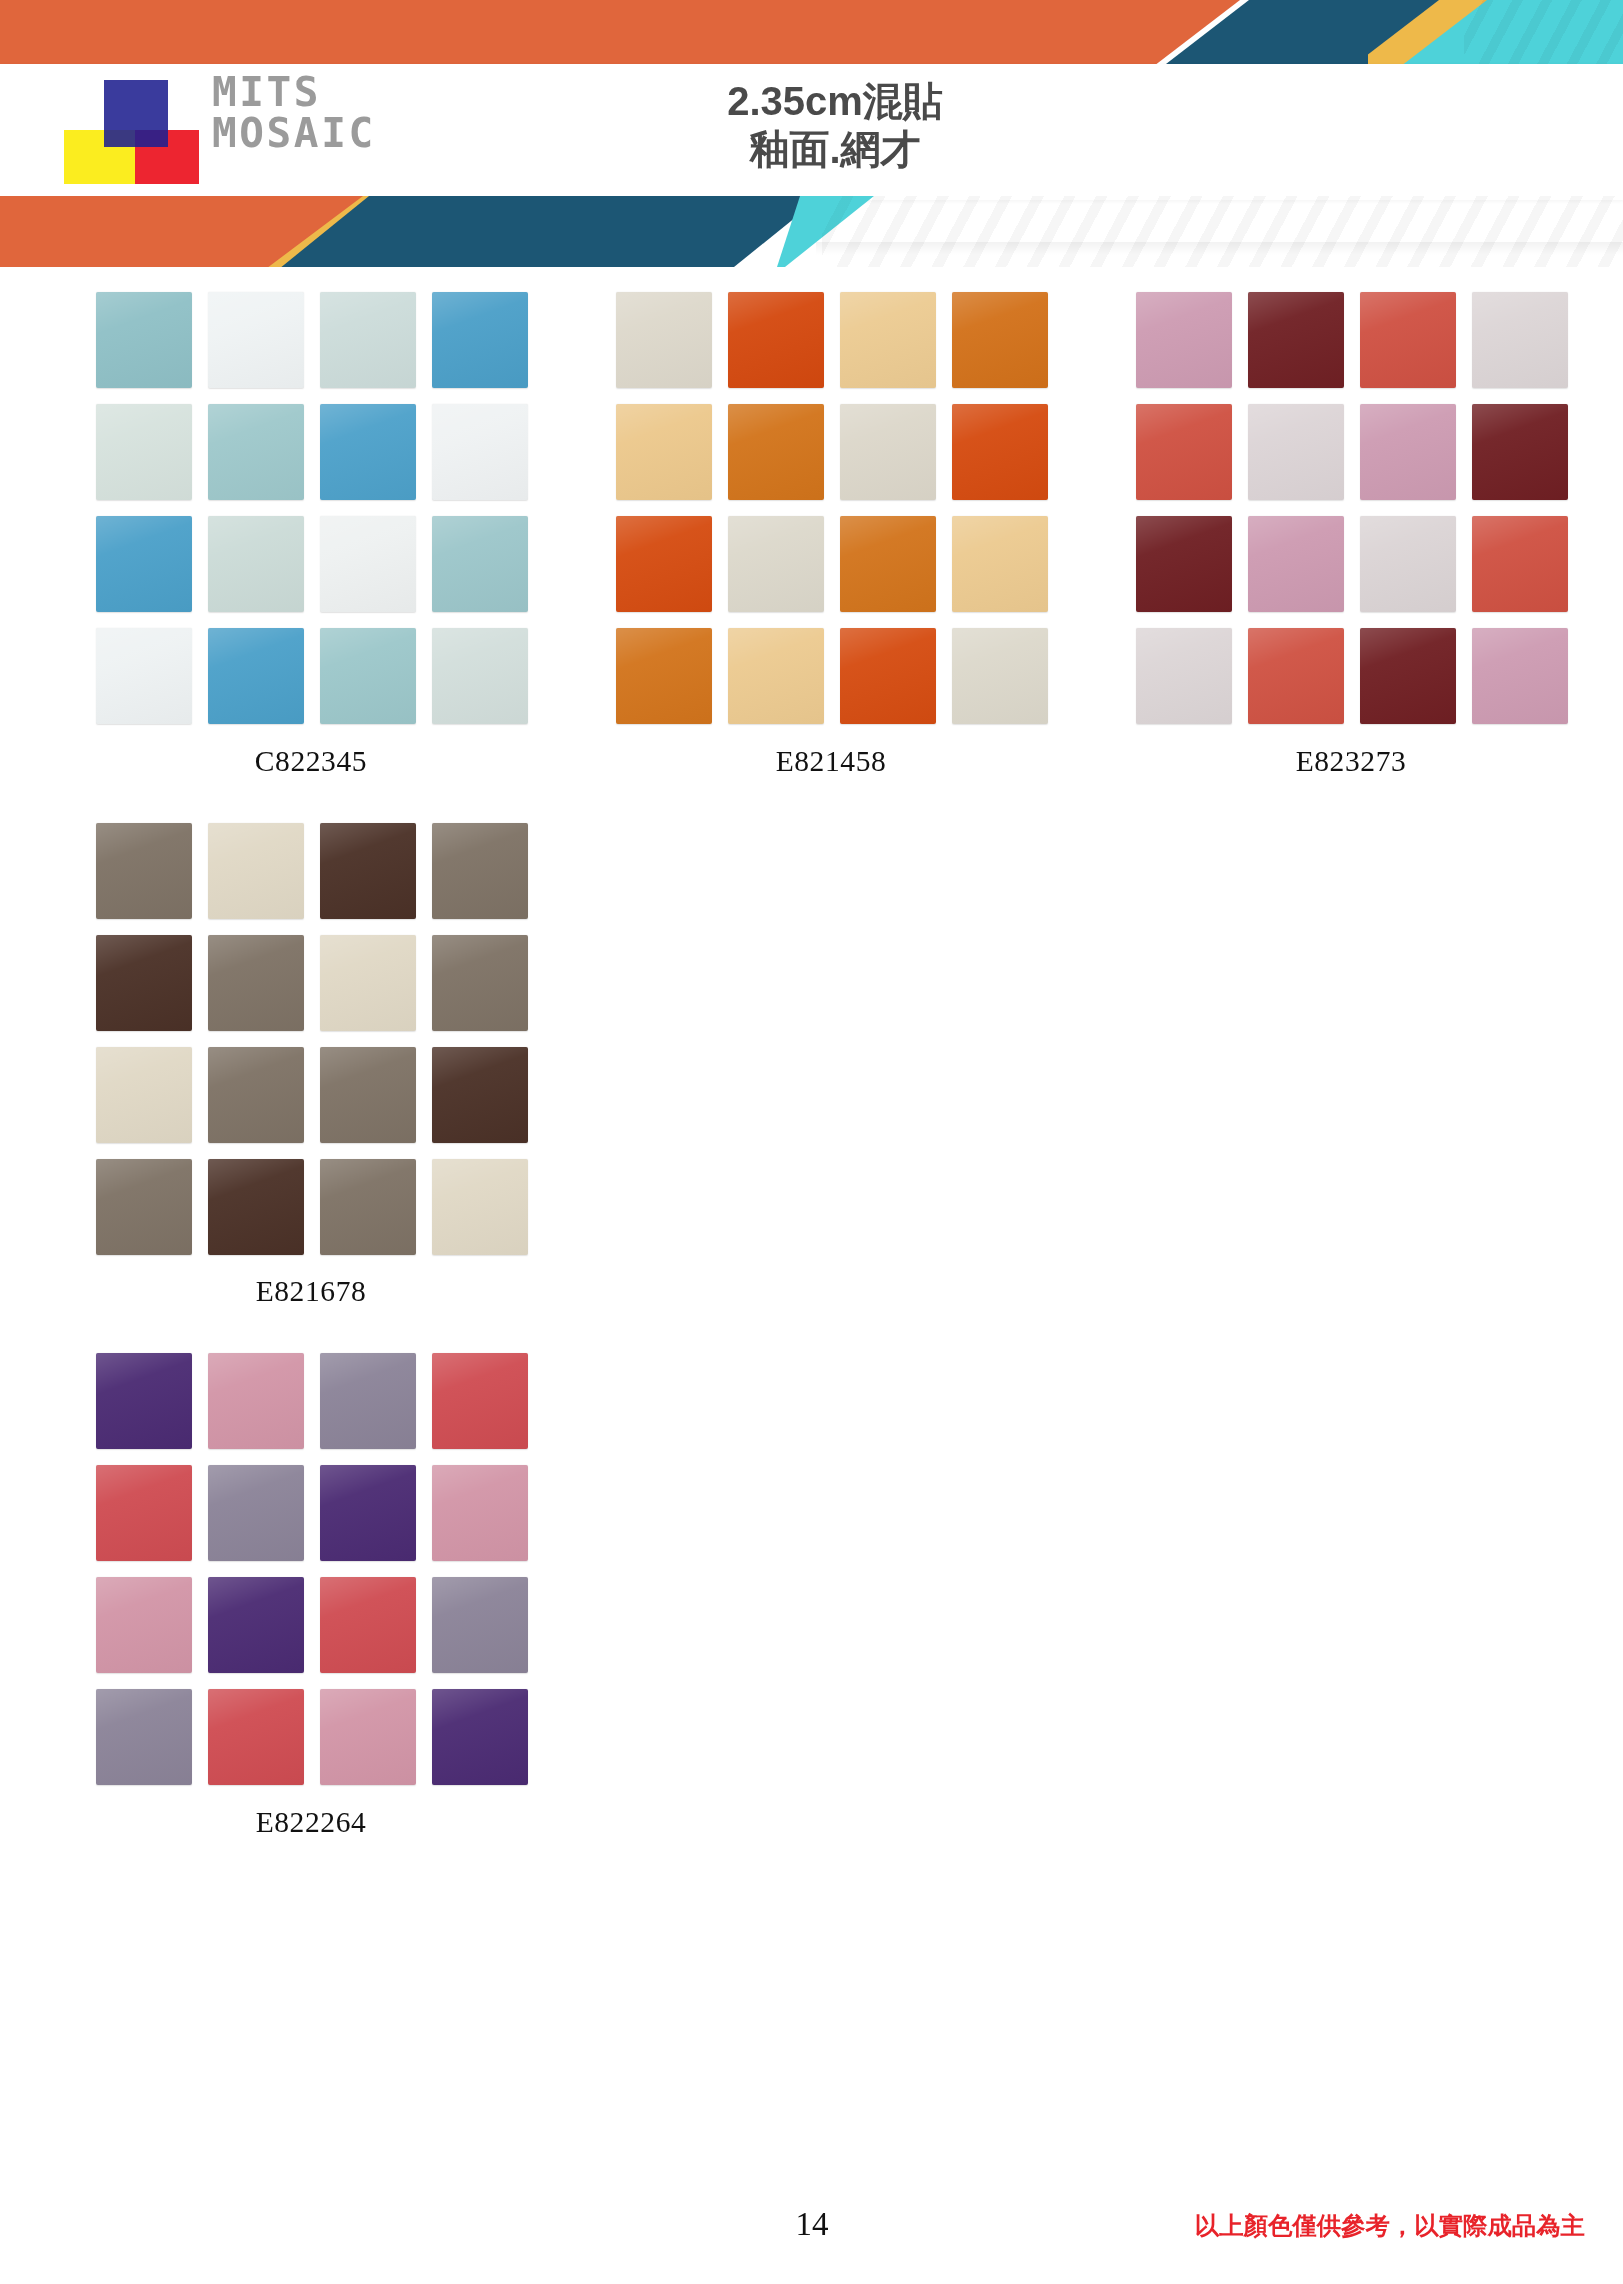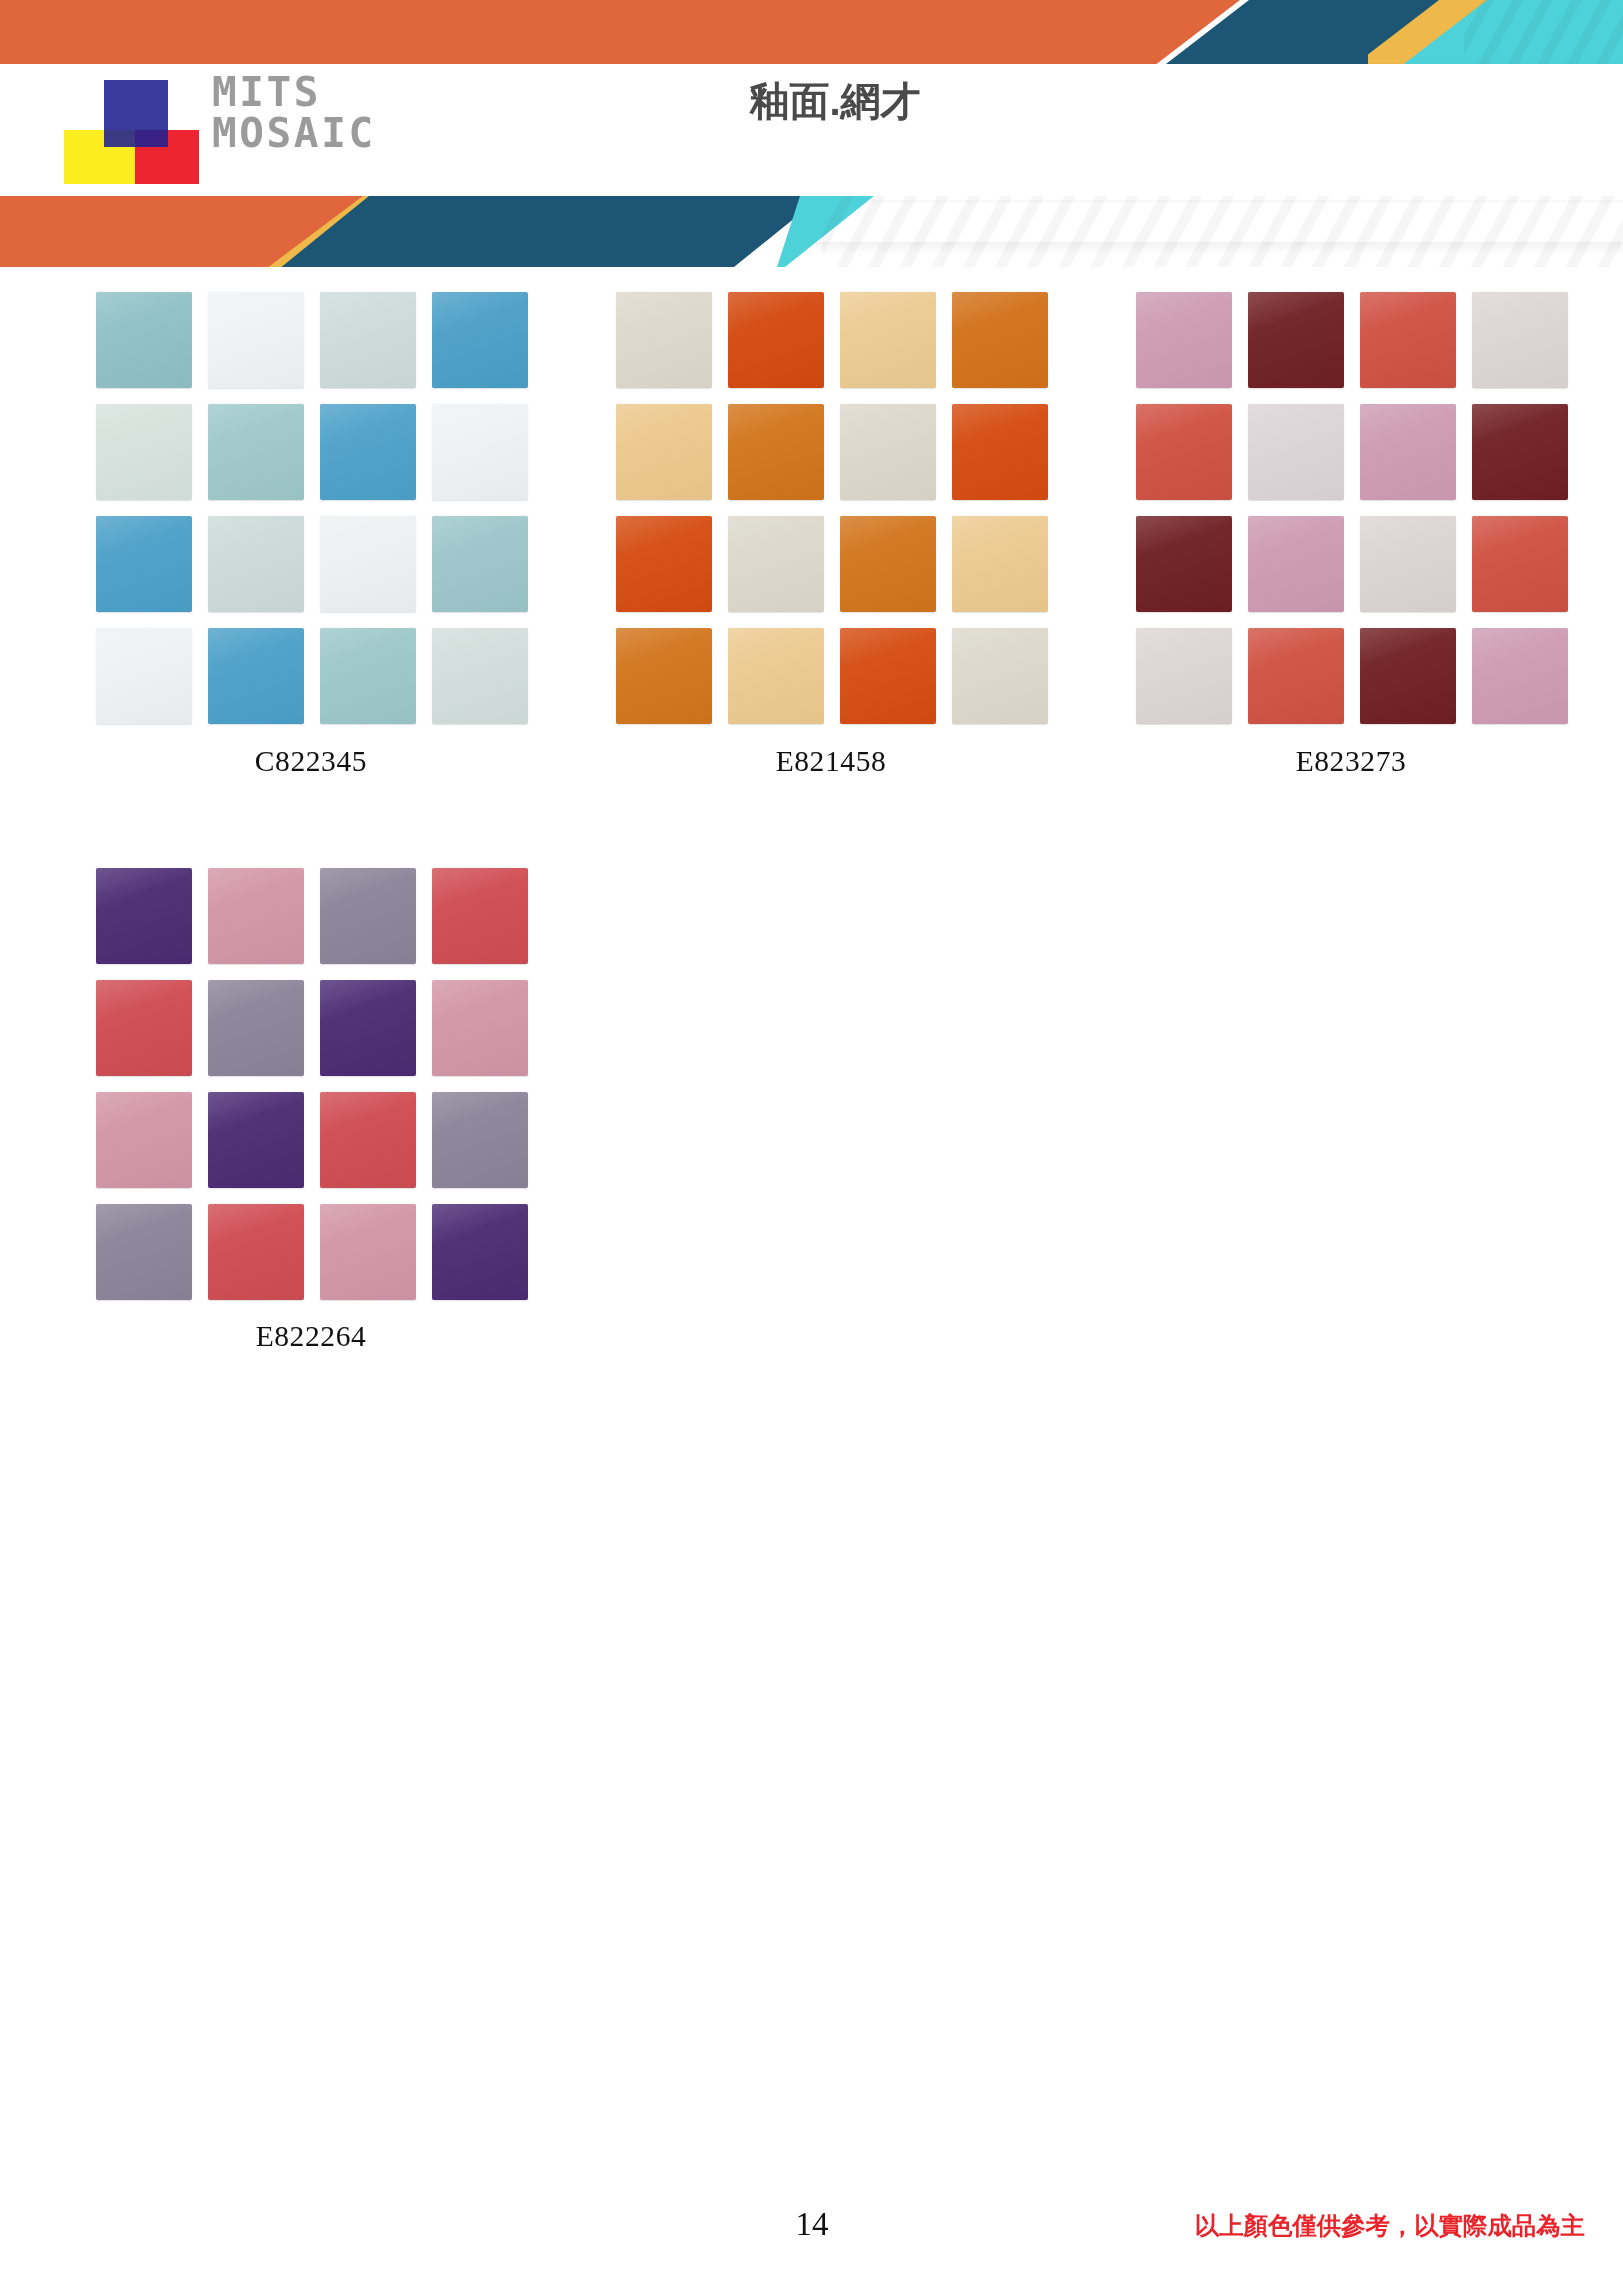--- a/index.html
+++ b/index.html
@@ -108,20 +108,21 @@
     <div class="lg-sq lg-red"></div>
     <div class="lg-sq lg-blue"></div>
   </div>
 
   <div class="brand">
     <div>MITS</div>
     <div>MOSAIC</div>
   </div>
 
   <div class="title">
+    <div>2.35cm混貼</div>
     <div>釉面.網才</div>
   </div>
 
   <div class="band-bot">
     <div class="shape b-orange"></div>
     <div class="shape b-gold"></div>
     <div class="shape b-navy"></div>
     <div class="shape b-teal"></div>
     <div class="shape b-stripes"></div>
     <div class="b-shadowline"></div>
@@ -188,20 +189,41 @@
           <div class="tile" style="background: rgb(207, 81, 66);"></div>
           <div class="tile" style="background: rgb(220, 213, 214);"></div>
           <div class="tile" style="background: rgb(207, 82, 67);"></div>
           <div class="tile" style="background: rgb(112, 31, 35);"></div>
           <div class="tile" style="background: rgb(205, 155, 178);"></div>
         </div>
         <div class="code">E823273</div>
       </div>
     </div>
     <div class="panel-row">
+      <div class="panel">
+        <div class="tiles">
+          <div class="tile" style="background: rgb(126, 114, 101);"></div>
+          <div class="tile" style="background: rgb(224, 216, 197);"></div>
+          <div class="tile" style="background: rgb(75, 49, 39);"></div>
+          <div class="tile" style="background: rgb(126, 114, 101);"></div>
+          <div class="tile" style="background: rgb(75, 49, 39);"></div>
+          <div class="tile" style="background: rgb(126, 114, 101);"></div>
+          <div class="tile" style="background: rgb(224, 216, 197);"></div>
+          <div class="tile" style="background: rgb(126, 114, 101);"></div>
+          <div class="tile" style="background: rgb(224, 216, 197);"></div>
+          <div class="tile" style="background: rgb(126, 114, 101);"></div>
+          <div class="tile" style="background: rgb(126, 114, 101);"></div>
+          <div class="tile" style="background: rgb(75, 49, 39);"></div>
+          <div class="tile" style="background: rgb(126, 114, 101);"></div>
+          <div class="tile" style="background: rgb(75, 49, 39);"></div>
+          <div class="tile" style="background: rgb(126, 114, 101);"></div>
+          <div class="tile" style="background: rgb(224, 216, 197);"></div>
+        </div>
+        <div class="code">E821678</div>
+      </div>
     </div>
     <div class="panel-row">
       <div class="panel">
         <div class="tiles">
           <div class="tile" style="background: rgb(75, 43, 115);"></div>
           <div class="tile" style="background: rgb(210, 149, 167);"></div>
           <div class="tile" style="background: rgb(139, 131, 152);"></div>
           <div class="tile" style="background: rgb(207, 76, 82);"></div>
           <div class="tile" style="background: rgb(207, 76, 82);"></div>
           <div class="tile" style="background: rgb(139, 131, 152);"></div>

